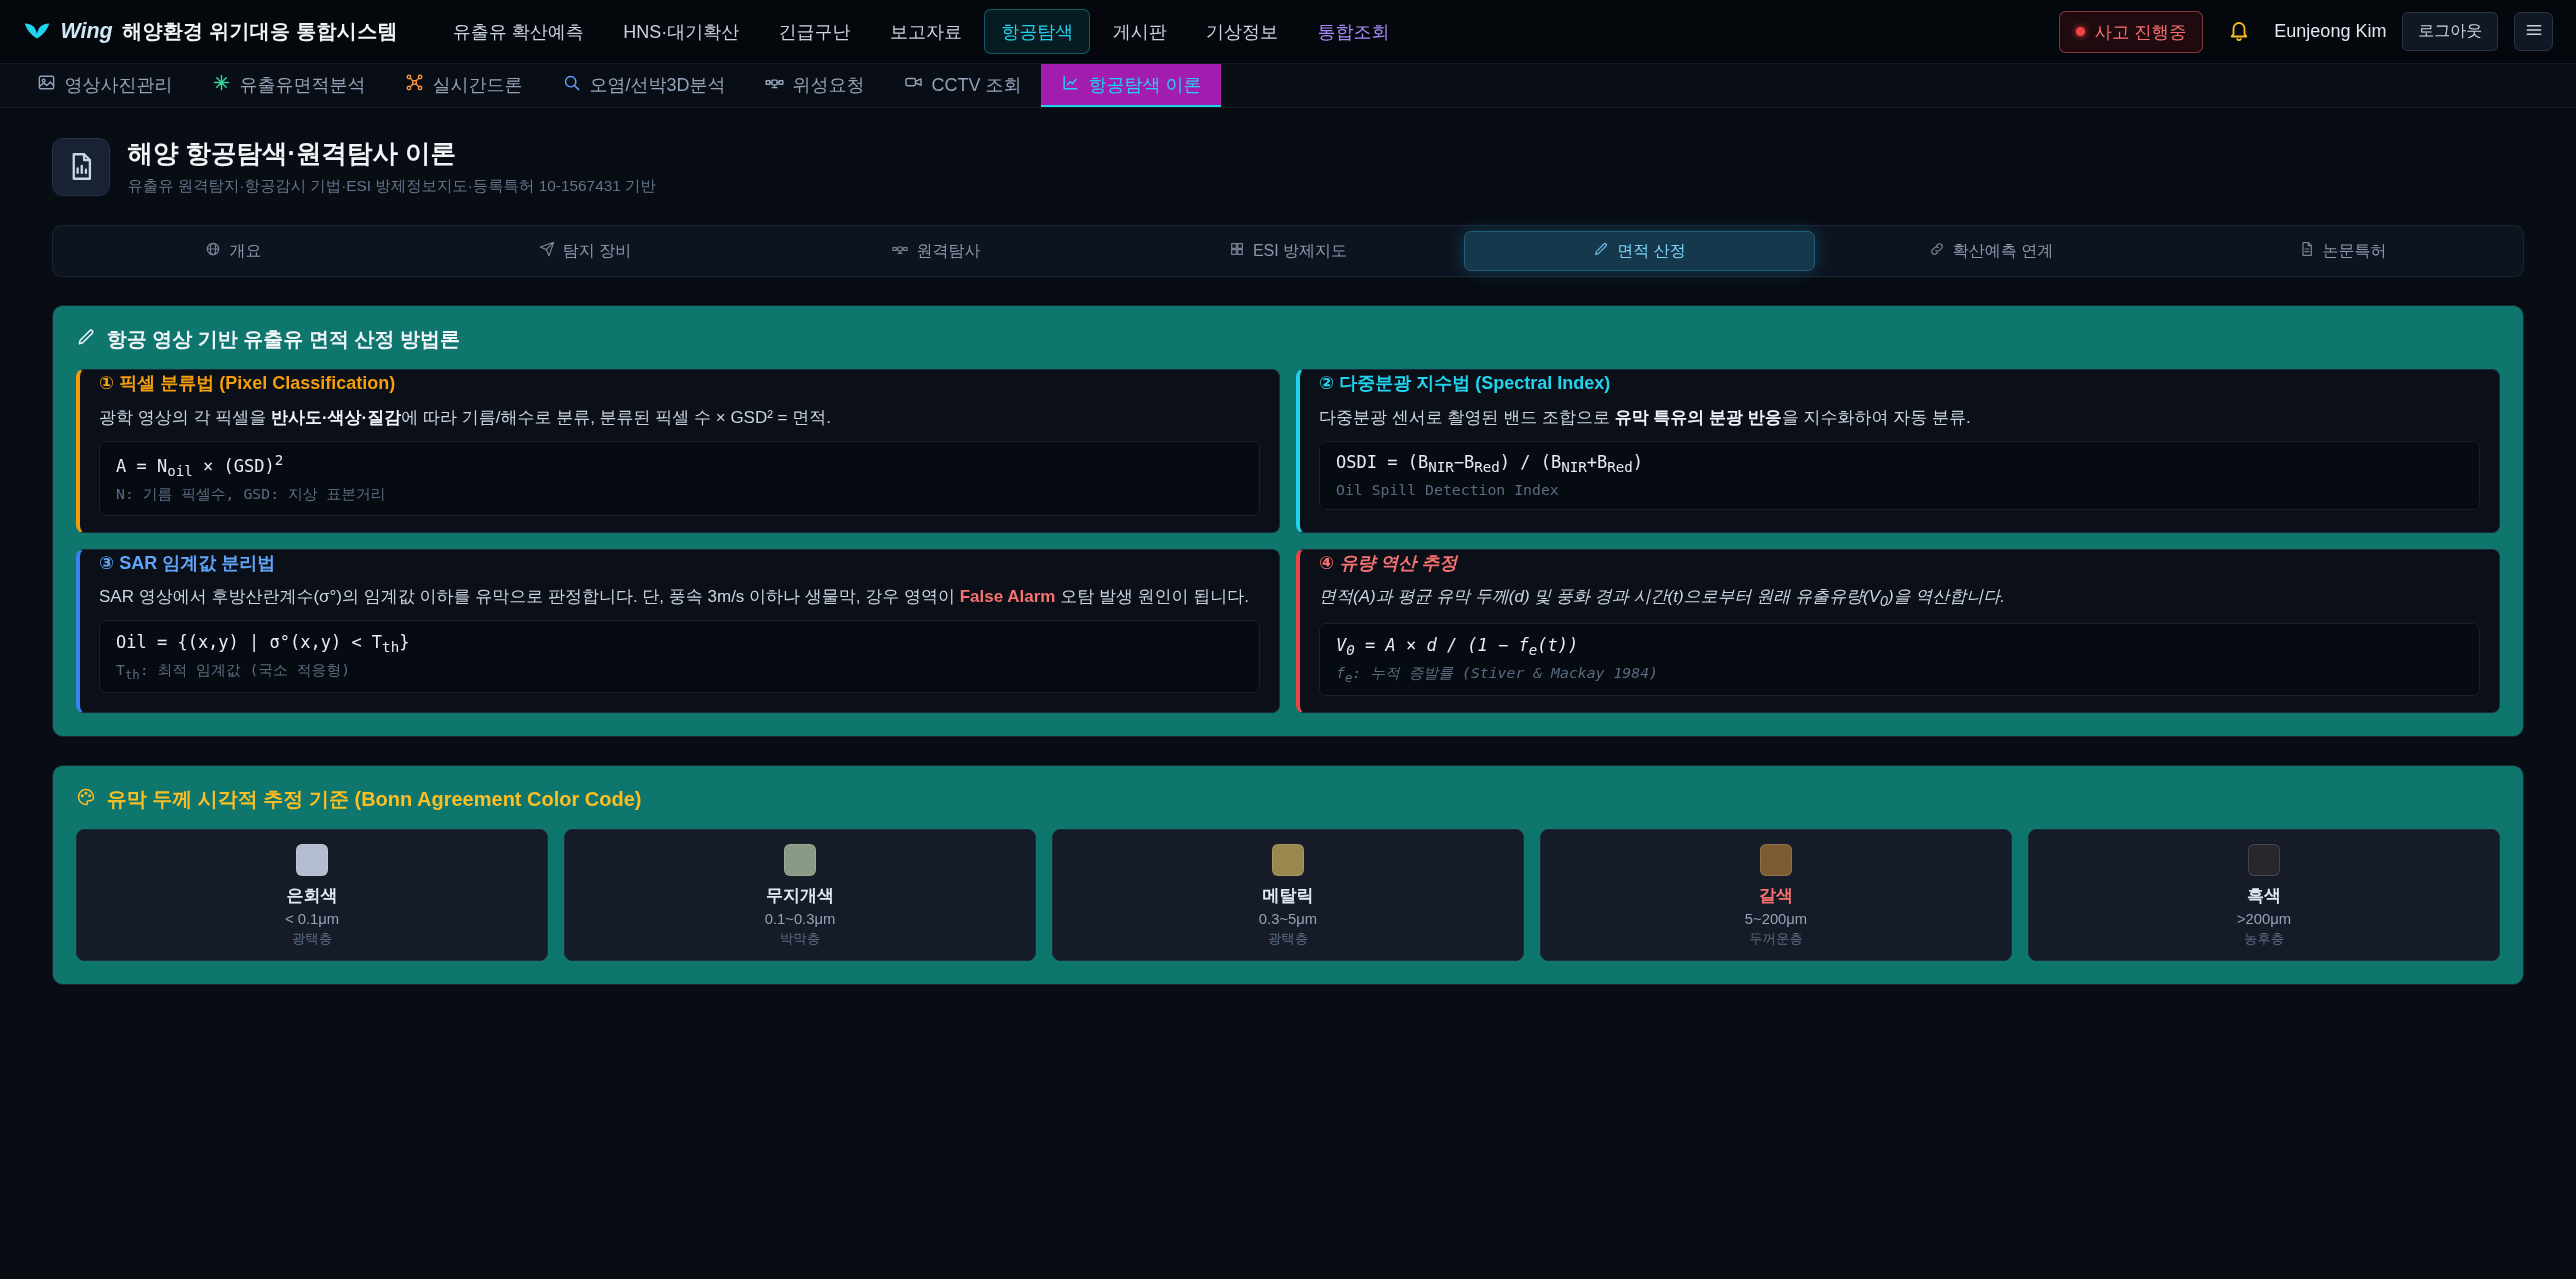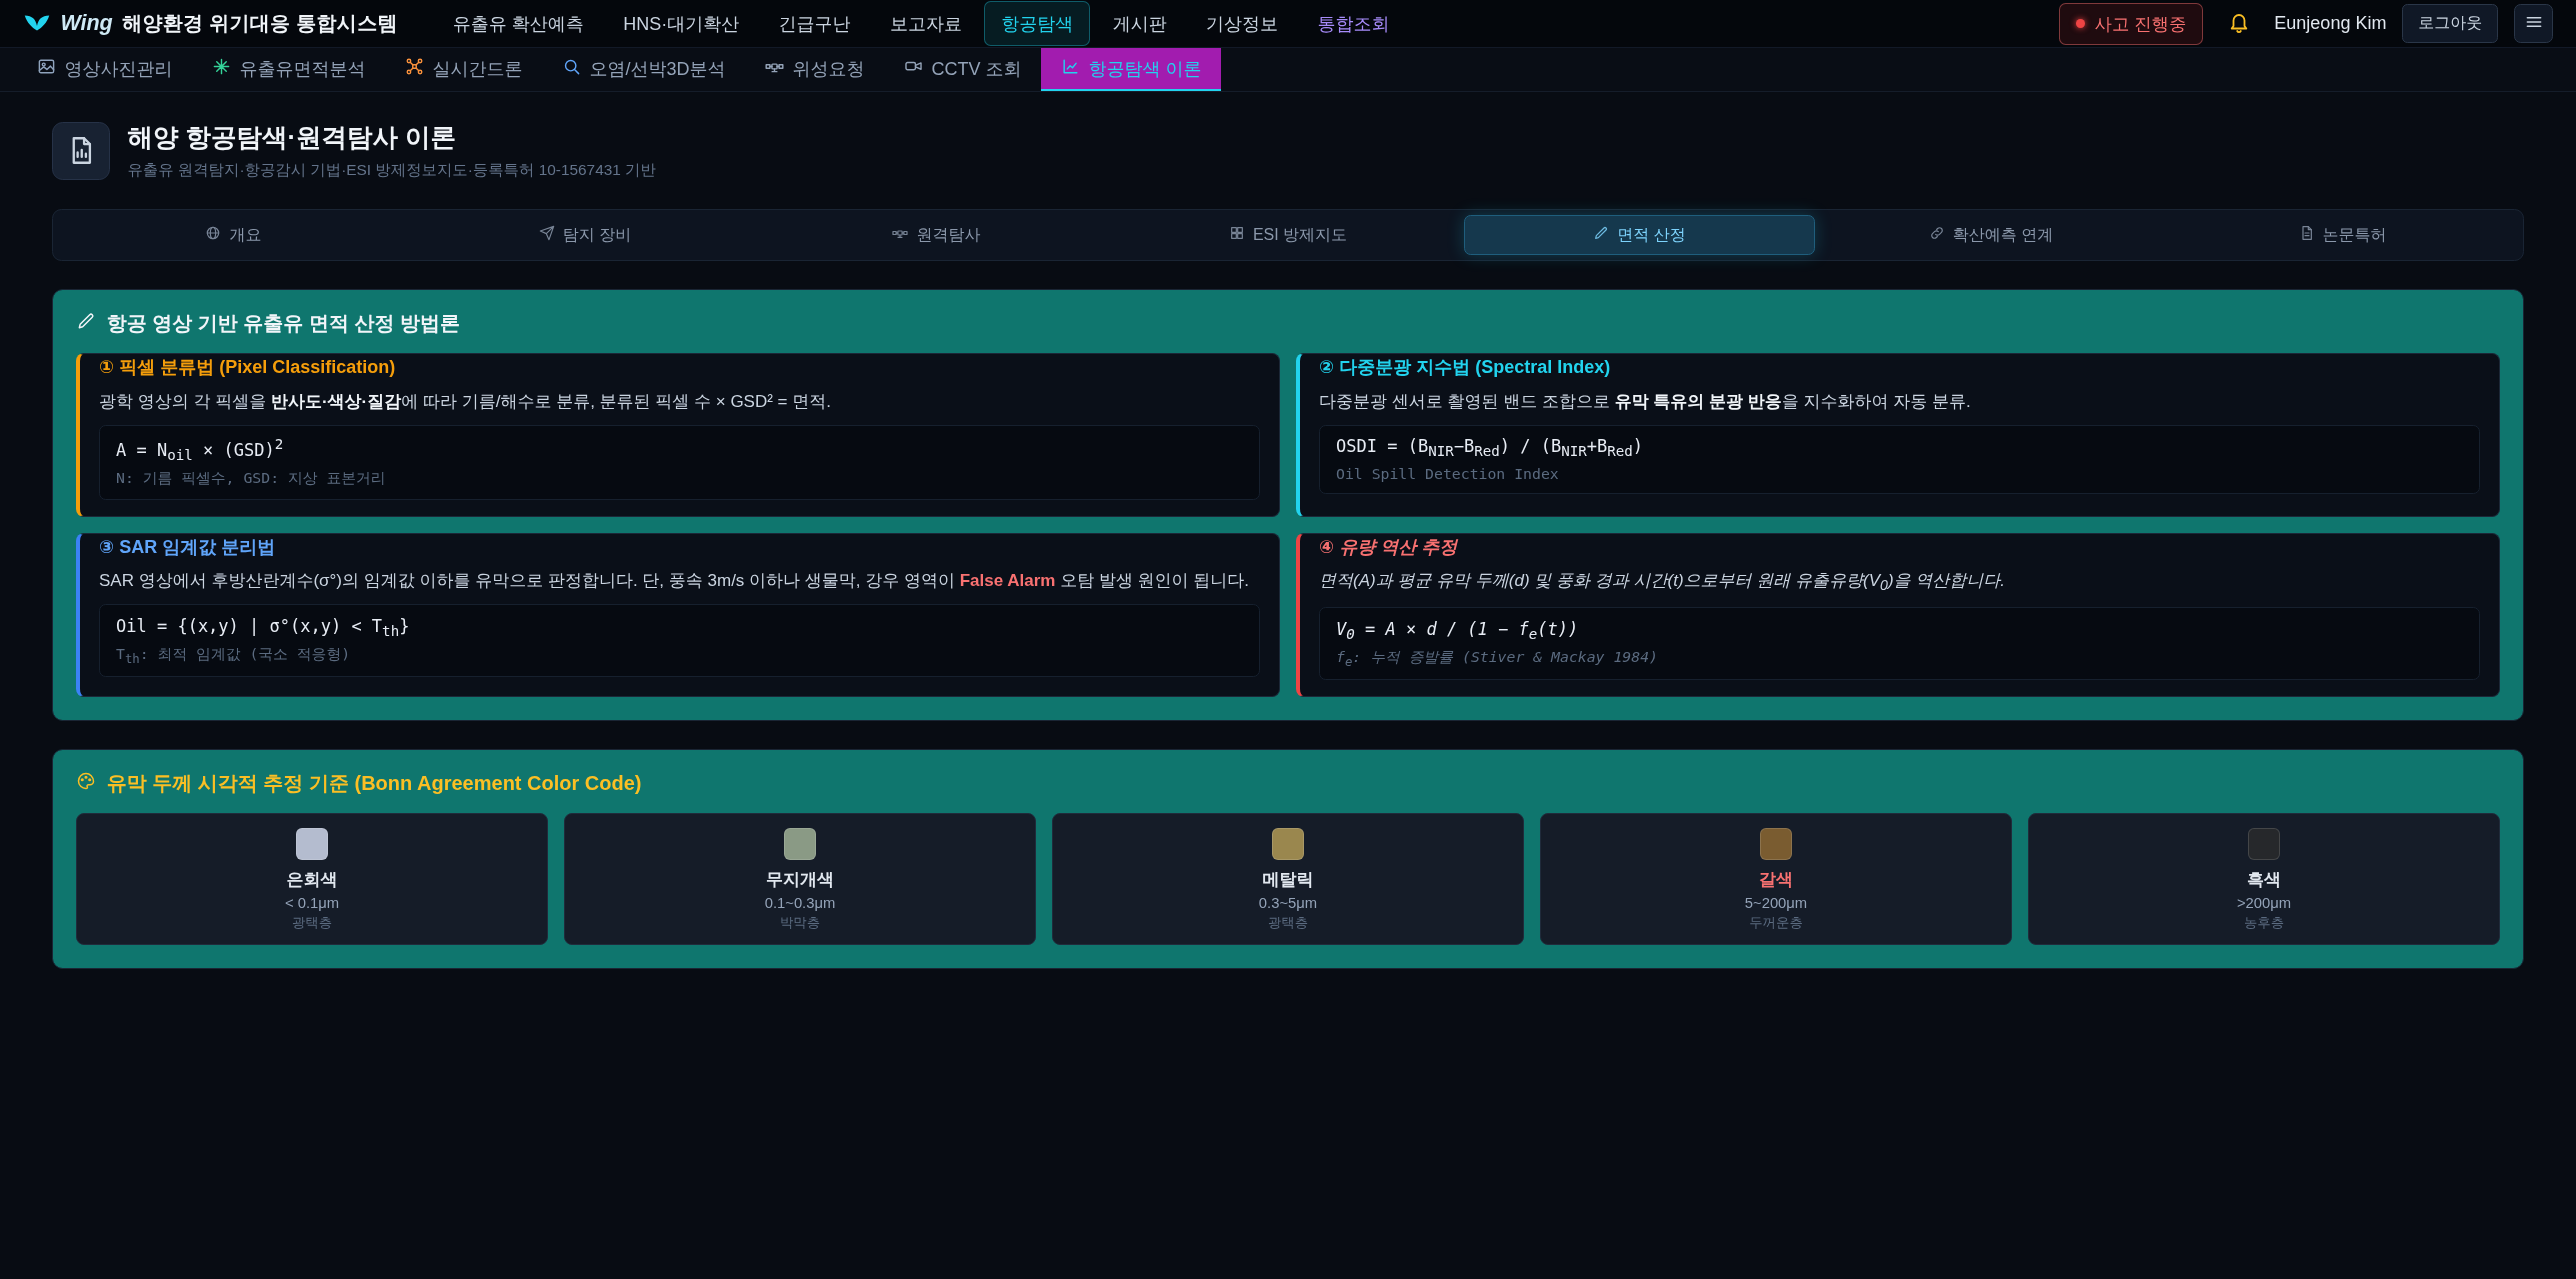--- a/index.html
+++ b/index.html
@@ -5,21 +5,21 @@
   * { box-sizing: border-box; }
   html, body { margin:0; padding:0; background:#080c13; }
   body {
     width:2576px; min-height:1279px;
     font-family:"Liberation Sans","DejaVu Sans",sans-serif;
     color:#e2e8f0;
   }
   svg.ic { stroke:currentColor; fill:none; stroke-width:1.8; stroke-linecap:round; stroke-linejoin:round; width:20px; height:20px; flex:none; }
 
   
-  .topbar { height:48px; background:#04070c; border-bottom:0.7px solid #121927;
+  .topbar { height:64px; background:#04070c; border-bottom:0.7px solid #121927;
     display:flex; align-items:center; padding:0 23px; }
   .brand { display:flex; align-items:center; gap:9.4px; cursor:pointer; }
   .logo-mark { color:#22d3ee; }
   .logo-mark svg { width:28px; height:28px; }
   .brand-name { font-size:21.5px; font-style:italic; font-weight:bold; color:#cfe9f5; }
   .app-title { font-size:20px; font-weight:bold; color:#f1f5f9; letter-spacing:0.3px; }
   .main-nav { display:flex; align-items:flex-start; gap:5.4px; margin-left:38px; }
   .nav-item { padding:9.4px 16px; font-size:18px; color:#cbd5e1; border-radius:6.7px;
     cursor:pointer; white-space:nowrap; border:0.7px solid transparent; }
   .nav-item.active { color:#22d3ee; background:rgba(34,211,238,.10); border-color:rgba(34,211,238,.35); }

